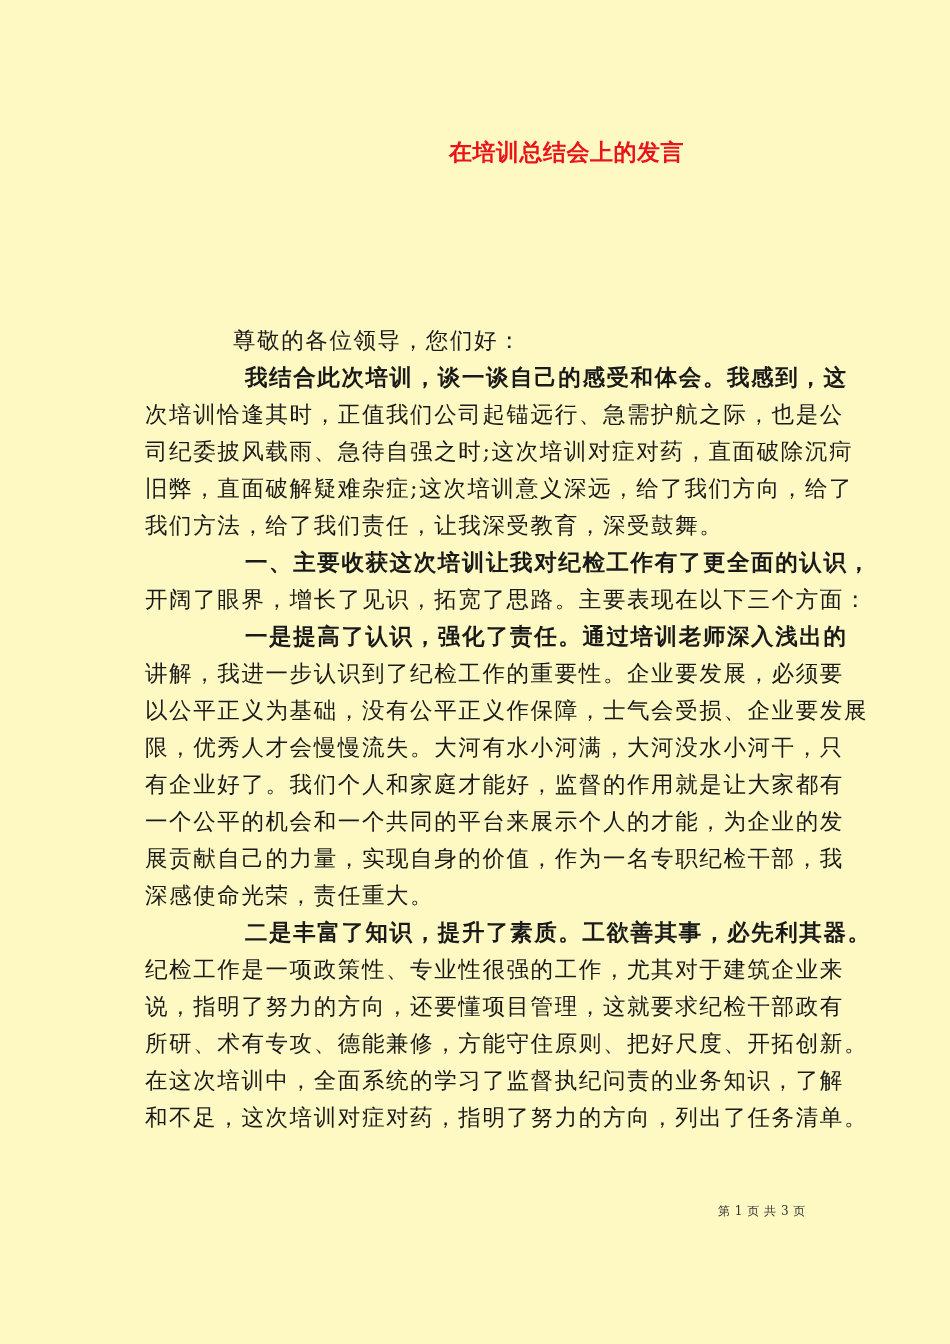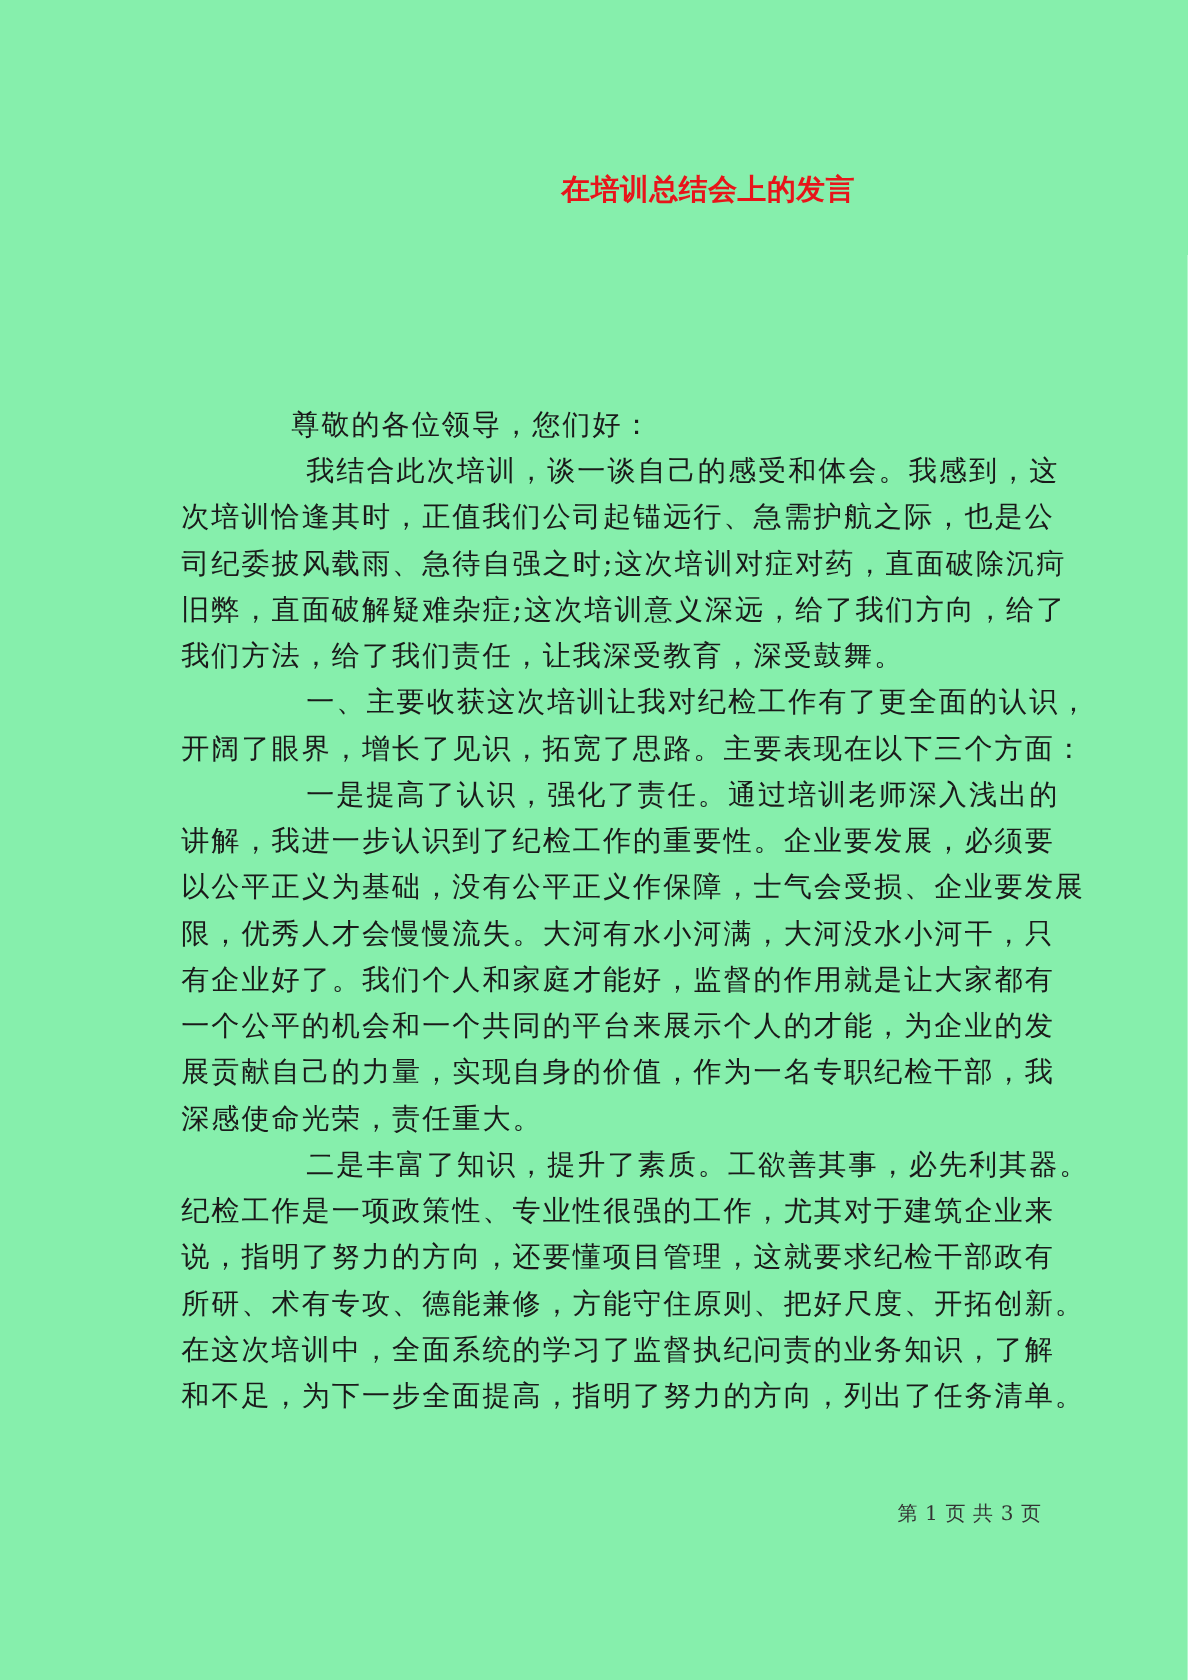--- a/index.html
+++ b/index.html
@@ -13,21 +13,21 @@
       position: relative;
       overflow: hidden;
       font-family: "DejaVu Serif", "Liberation Serif", serif;
       color: #1a1a1a;
     }
     .page {
       position: absolute;
       left: 0; top: 0;
       width: 950px;
       height: 1344px;
-      background: #86efac;
+      background: #fef9c3;
     }
     .title {
       position: absolute;
       left: 449px;
       top: 136px;
       font-size: 23px;
       line-height: 32px;
       font-weight: bold;
       color: #e8141a;
       letter-spacing: 0.5px;
@@ -41,26 +41,26 @@
       width: 668px;
     }
     .line {
       height: 37px;
       line-height: 37px;
       font-size: 22.5px;
       white-space: nowrap;
       letter-spacing: 1.6px;
     }
     .indent-salute { padding-left: 88px; }
-    .indent-para { padding-left: 100px; }
+    .indent-para { padding-left: 100px; font-weight: bold; }
     .footer {
       position: absolute;
       left: 718px;
       top: 1203px;
-      font-size: 16px;
+      font-size: 12px;
       line-height: 16px;
       color: #333333;
       white-space: nowrap;
       letter-spacing: 0.5px;
     }
   </style>
 </head>
 <body>
 
 <div class="page">
@@ -93,18 +93,18 @@
       <div class="line">展贡献自己的力量，实现自身的价值，作为一名专职纪检干部，我</div>
       <div class="line">深感使命光荣，责任重大。</div>
     </div>
 
     <div>
       <div class="line indent-para">二是丰富了知识，提升了素质。工欲善其事，必先利其器。</div>
       <div class="line">纪检工作是一项政策性、专业性很强的工作，尤其对于建筑企业来</div>
       <div class="line">说，指明了努力的方向，还要懂项目管理，这就要求纪检干部政有</div>
       <div class="line">所研、术有专攻、德能兼修，方能守住原则、把好尺度、开拓创新。</div>
       <div class="line">在这次培训中，全面系统的学习了监督执纪问责的业务知识，了解</div>
-      <div class="line">和不足，为下一步全面提高，指明了努力的方向，列出了任务清单。</div>
+      <div class="line">和不足，这次培训对症对药，指明了努力的方向，列出了任务清单。</div>
     </div>
   </div>
 
   <div class="footer">第 1 页 共 3 页</div>
 </div>
 
 </body></html>

